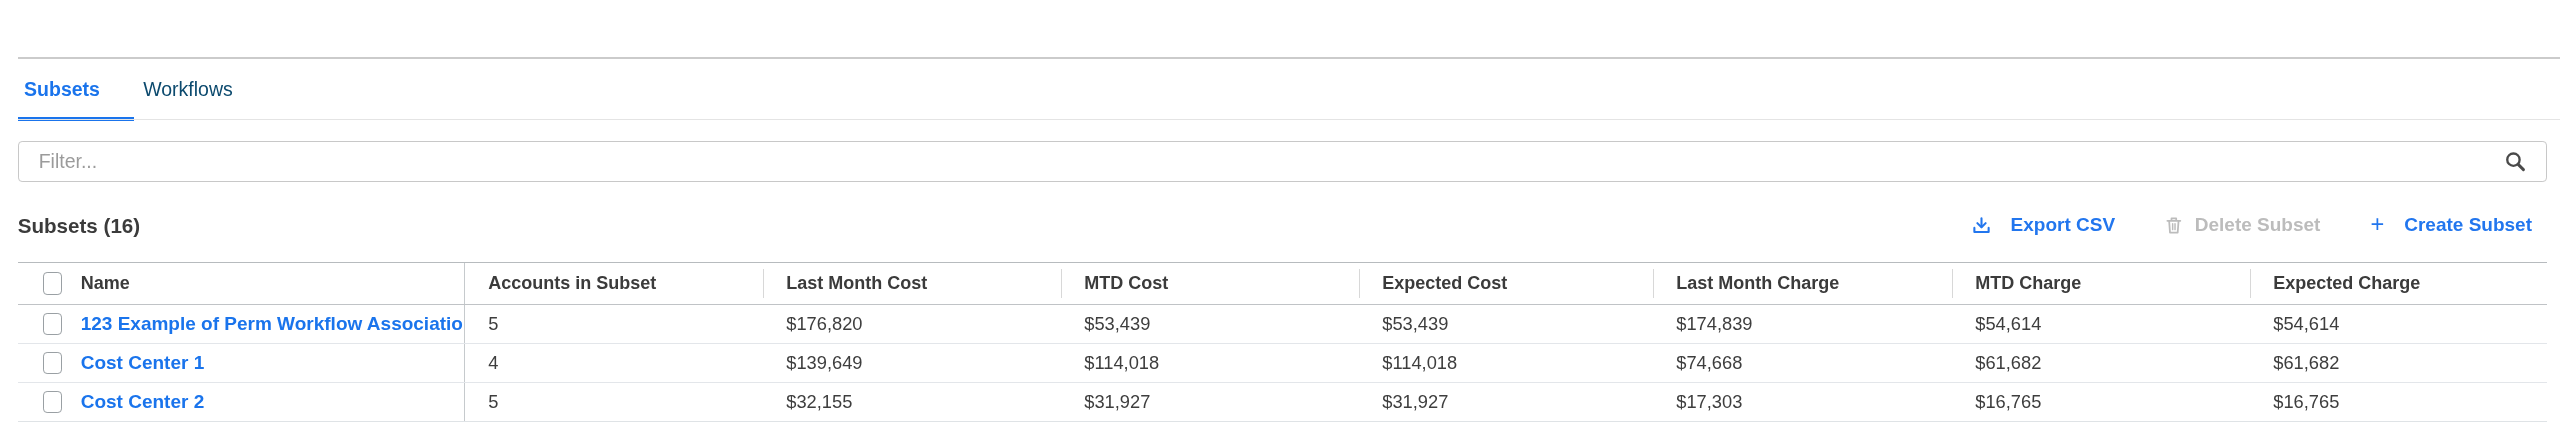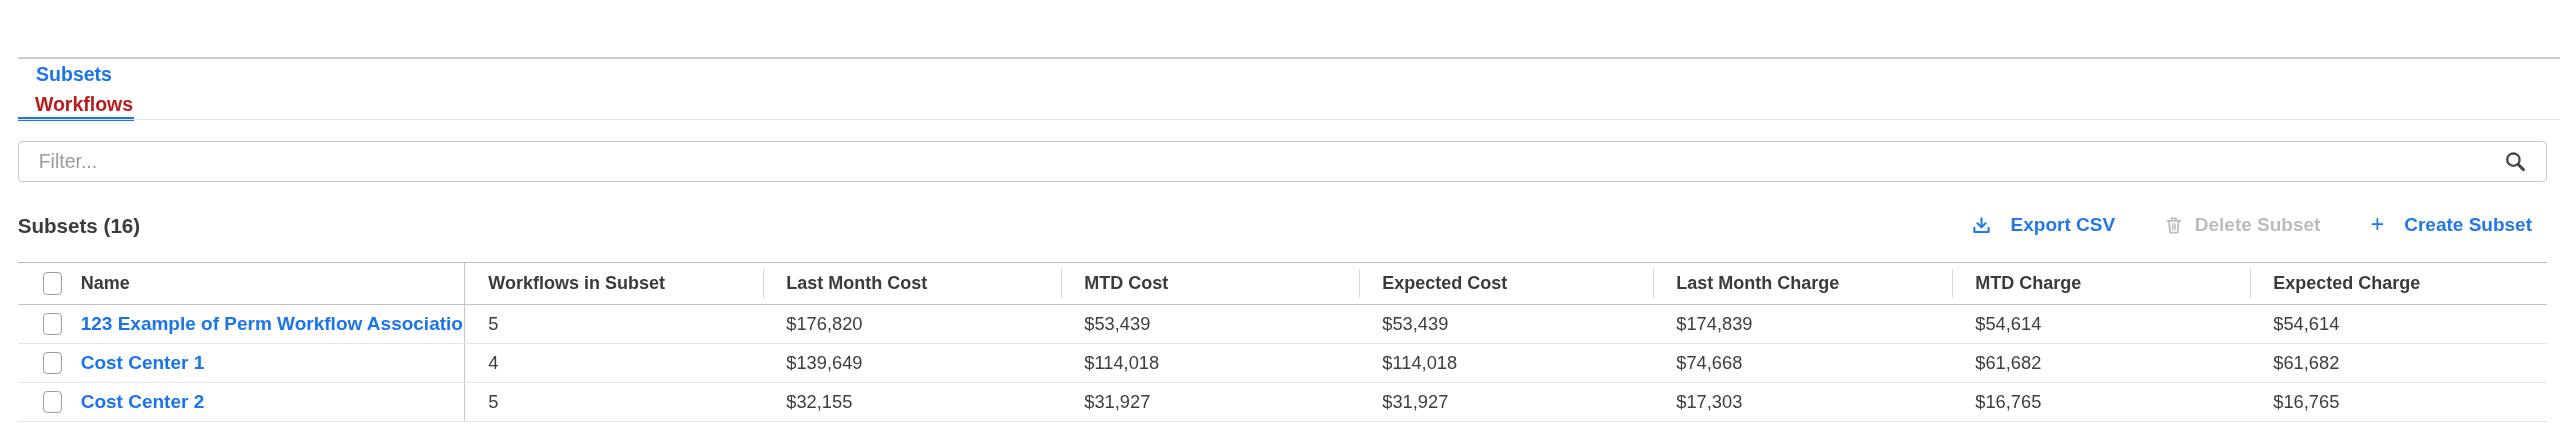--- a/index.html
+++ b/index.html
@@ -34,32 +34,31 @@
     font-size: 26px; font-weight: 700; color: #3a3a3a;
     letter-spacing: 0.3px;
   }
 
   
   #top-divider {
     position: absolute; left: 17.7px; right: 16.5px; top: 57px; height: 1.8px;
     background: #cbcbcb;
   }
   #tabbar {
-    position: absolute; left: 16px; top: 59px; height: 60px;
+    position: absolute; left: 4px; top: 59px; height: 60px;
     display: flex;
-    flex-direction: column;
   }
   .tab {
     height: 100%;
     display: flex; align-items: center; justify-content: center;
     font-size: 19.5px;
     cursor: pointer;
   }
   .tab.active { color: #1a74ec; font-weight: 600; width: 116px; }
-  .tab.inactive { color: #b91c1c; font-weight: 700; width: 136px; }
+  .tab.inactive { color: #0c4a6e; font-weight: 400; width: 136px; }
   #tabbar-underline {
     position: absolute; left: 17.7px; top: 117px; width: 116px; height: 3.5px;
     background: #1a74ec;
   }
   #tabbar-bottom-line {
     position: absolute; left: 17.7px; right: 16.5px; top: 119px; height: 1.2px;
     background: #e4e4e4;
   }
 
   
@@ -204,21 +203,21 @@
     </div>
   </div>
 
   <div id="subsets-table">
 
     <div class="tr head">
       <div class="th name-col">
         <span class="checkbox"></span>
         <span>Name</span>
       </div>
-      <div class="th">Workflows in Subset</div>
+      <div class="th">Accounts in Subset</div>
       <div class="th sep">Last Month Cost</div>
       <div class="th sep">MTD Cost</div>
       <div class="th sep">Expected Cost</div>
       <div class="th sep">Last Month Charge</div>
       <div class="th sep">MTD Charge</div>
       <div class="th sep">Expected Charge</div>
     </div>
 
     <div class="tr body-row">
       <div class="td name-col">

